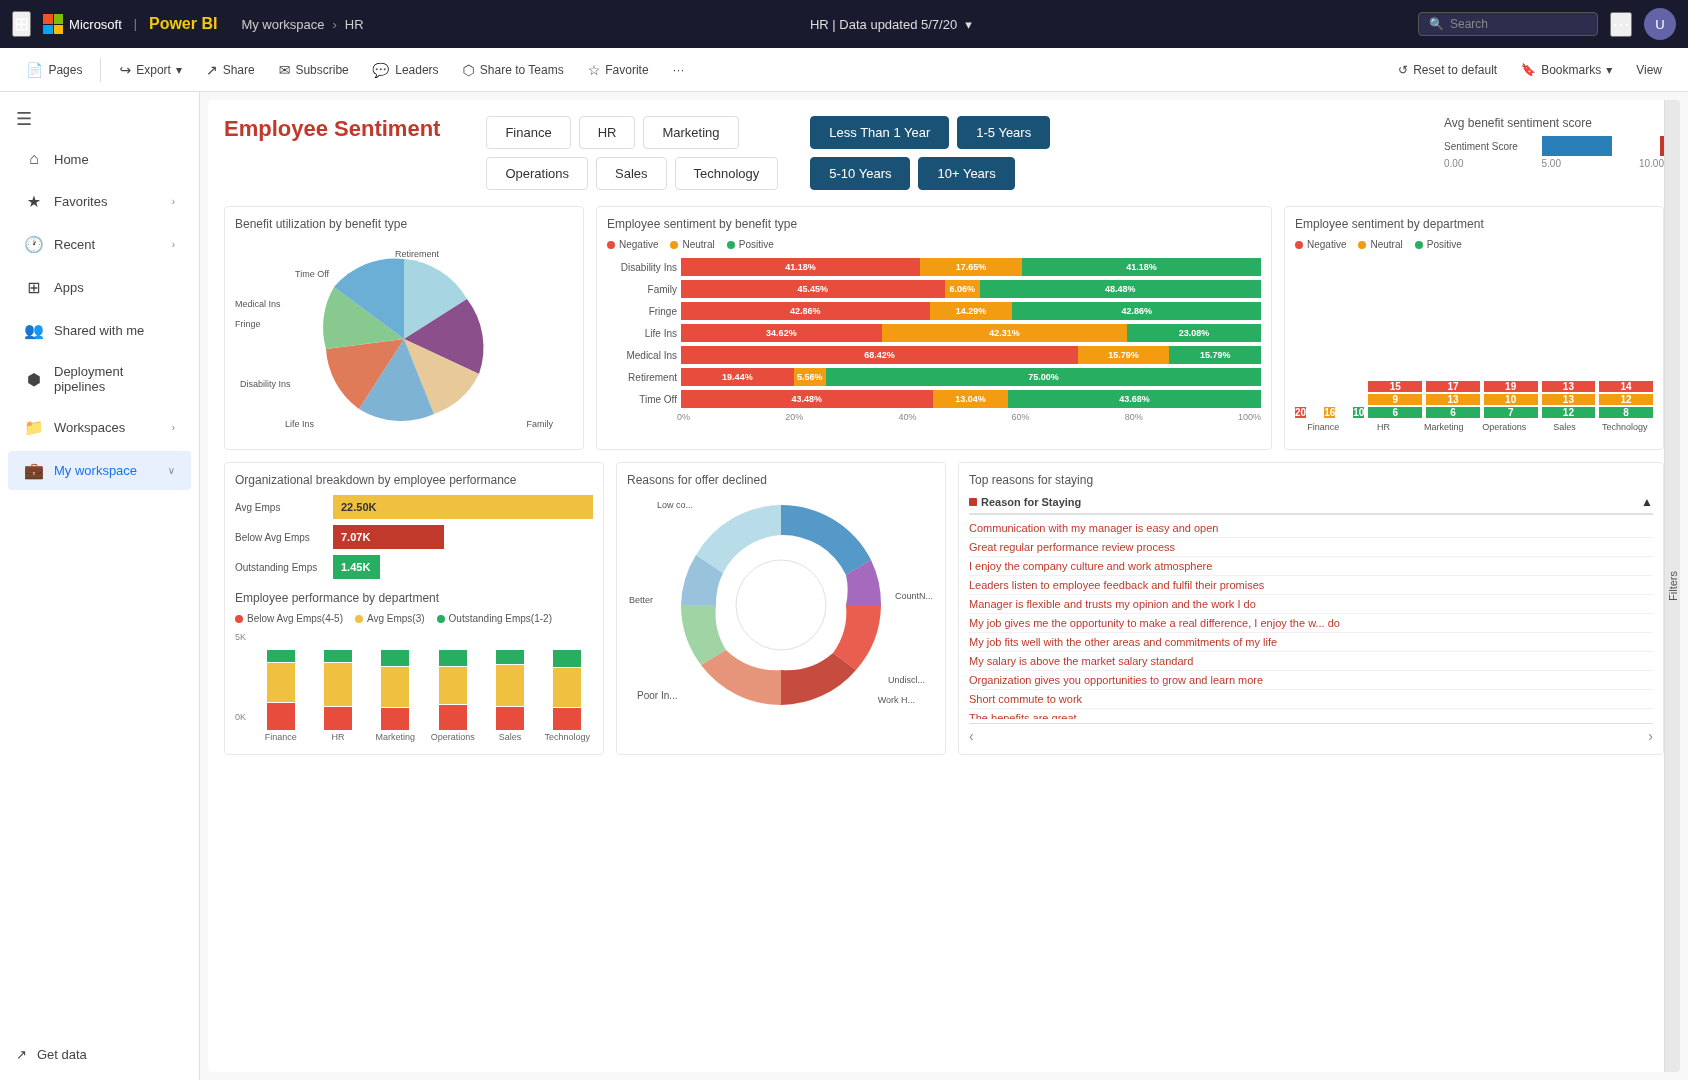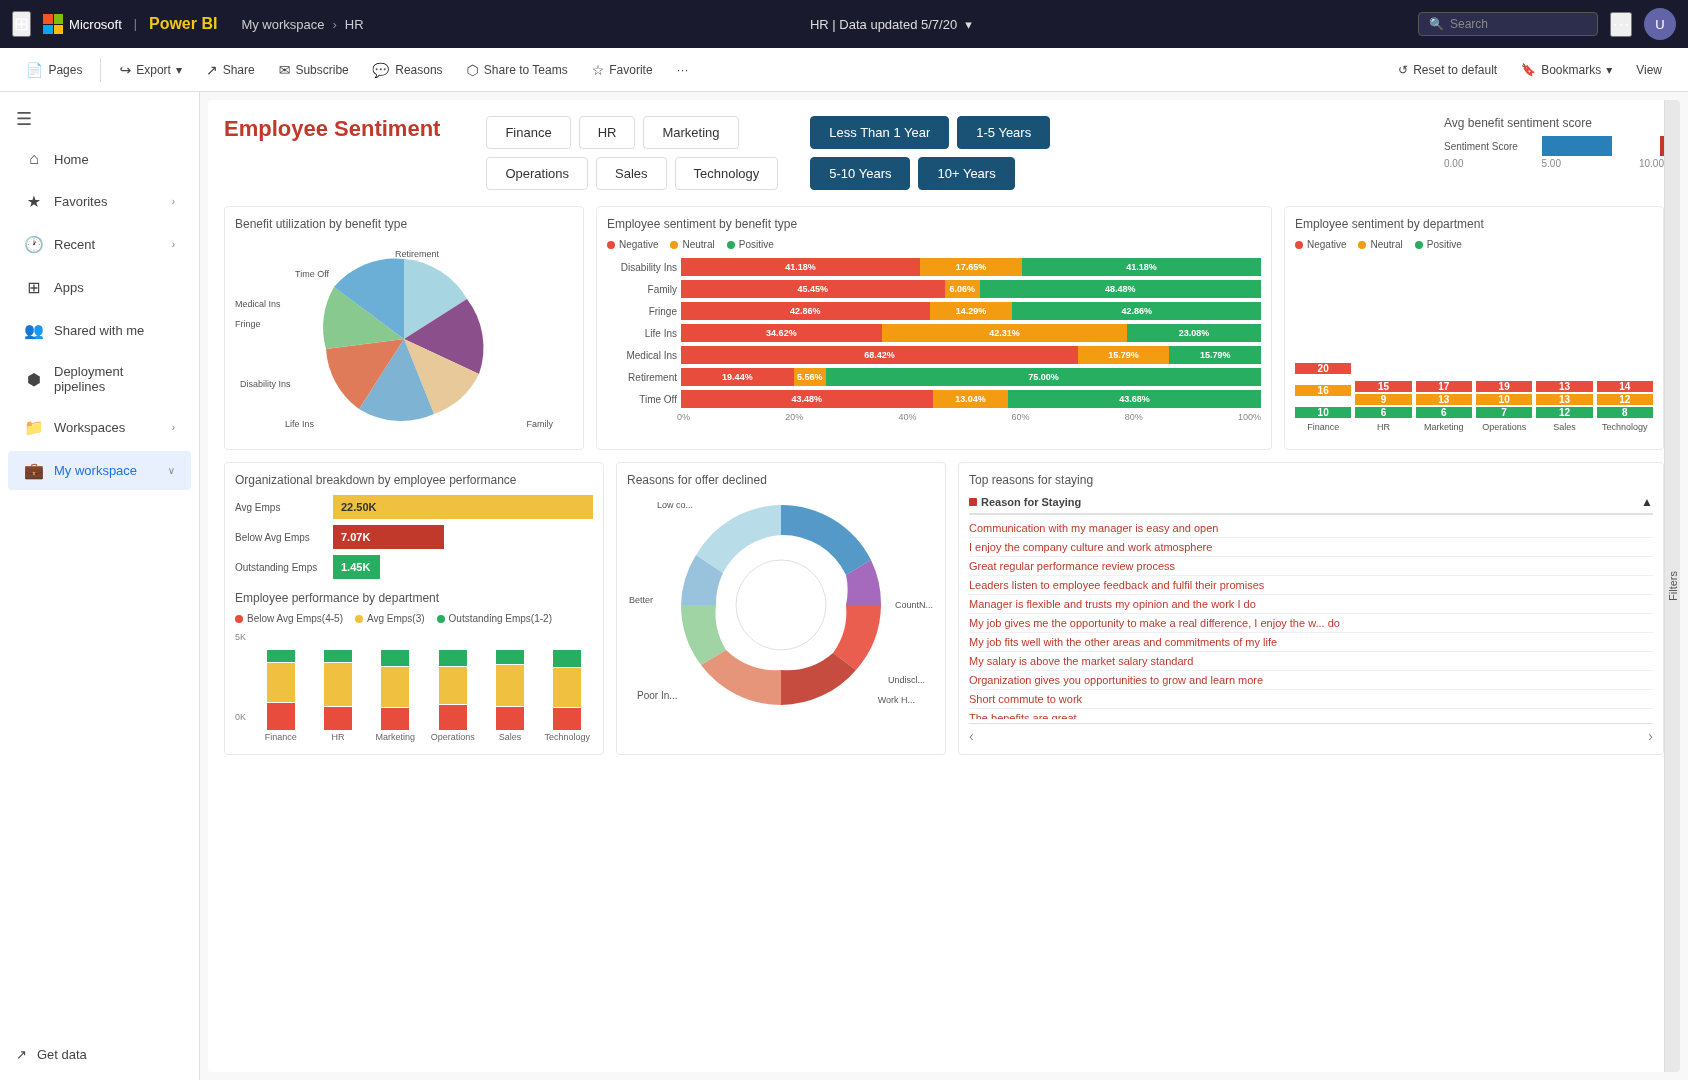--- a/index.html
+++ b/index.html
@@ -143,21 +143,21 @@
   <button class="toolbar-btn">
     <span class="toolbar-icon">↗</span>
     <span>Share</span>
   </button>
   <button class="toolbar-btn">
     <span class="toolbar-icon">✉</span>
     <span>Subscribe</span>
   </button>
   <button class="toolbar-btn">
     <span class="toolbar-icon">💬</span>
-    <span>Reasons</span>
+    <span>Leaders</span>
   </button>
   <button class="toolbar-btn">
     <span class="toolbar-icon">⬡</span>
     <span>Share to Teams</span>
   </button>
   <button class="toolbar-btn">
     <span class="toolbar-icon">☆</span>
     <span>Favorite</span>
   </button>
   <button class="toolbar-btn">
@@ -401,21 +401,21 @@
             <div class="legend-item">
               <div class="legend-dot" style="background:#f39c12;"></div>
               <span>Neutral</span>
             </div>
             <div class="legend-item">
               <div class="legend-dot" style="background:#27ae60;"></div>
               <span>Positive</span>
             </div>
           </div>
           <div id="mosaic-chart" style="display:flex; gap:4px; height:160px; align-items:flex-end;">
-              <div style="display: flex; flex-direction: column; flex: 1 1 0%; gap: 11px; align-items: stretch;">
+              <div style="display: flex; flex-direction: row; flex: 1 1 0%; gap: 18px; align-items: stretch;">
                 <div style="height: 43.4783%; background: rgb(231, 76, 60); display: flex; align-items: center; justify-content: center; font-size: 10px; color: white; font-weight: 600;">20</div>
                 <div style="height: 34.7826%; background: rgb(243, 156, 18); display: flex; align-items: center; justify-content: center; font-size: 10px; color: white; font-weight: 600;">16</div>
                 <div style="height: 21.7391%; background: rgb(39, 174, 96); display: flex; align-items: center; justify-content: center; font-size: 10px; color: white; font-weight: 600;">10</div>
               </div>
               <div style="display: flex; flex-direction: column; flex: 1 1 0%; gap: 2px; align-items: stretch;">
                 <div style="height: 50%; background: rgb(231, 76, 60); display: flex; align-items: center; justify-content: center; font-size: 10px; color: white; font-weight: 600;">15</div>
                 <div style="height: 30%; background: rgb(243, 156, 18); display: flex; align-items: center; justify-content: center; font-size: 10px; color: white; font-weight: 600;">9</div>
                 <div style="height: 20%; background: rgb(39, 174, 96); display: flex; align-items: center; justify-content: center; font-size: 10px; color: white; font-weight: 600;">6</div>
               </div>
               <div style="display: flex; flex-direction: column; flex: 1 1 0%; gap: 2px; align-items: stretch;">
@@ -564,38 +564,38 @@
 
               <circle cx="110" cy="110" r="50" fill="white"></circle>
 
               <circle cx="110" cy="110" r="45" fill="none" stroke="#e0e0e0" stroke-width="1"></circle>
             </svg>
 
             <div style="position:absolute; top:5px; left:30px; font-size:9px; color:#555;">Low co...</div>
             <div style="position:absolute; top:100px; left:2px; font-size:9px; color:#555;">Better</div>
             <div style="position:absolute; bottom:14px; left:10px; font-size:10px; color:#555;">Poor In...</div>
             <div style="position:absolute; bottom:10px; right:20px; font-size:9px; color:#555;">Work H...</div>
-            <div style="position:absolute; top:105px; right:2px; font-size:9px; color:#555;">CountN...</div>
+            <div style="position:absolute; top:96px; right:2px; font-size:9px; color:#555;">CountN...</div>
             <div style="position:absolute; bottom:30px; right:10px; font-size:9px; color:#555;">Undiscl...</div>
           </div>
         </div>
 
         <div class="bottom-card reasons-card">
           <div class="chart-title">Top reasons for staying</div>
           <div style="display:flex; justify-content:space-between; align-items:center; border-bottom: 2px solid #e0e0e0; padding-bottom:4px; margin-bottom:4px;">
             <div style="display:flex; align-items:center; gap:4px;">
               <span style="width:8px; height:8px; background:#c0392b; display:inline-block; border-radius:1px;"></span>
               <span style="font-size:11px; font-weight:600; color:#444;">Reason for Staying</span>
             </div>
             <span style="cursor:pointer; font-size:12px;">▲</span>
           </div>
           <div class="reasons-list" id="reasons-list">
               <div class="reason-item">Communication with my manager is easy and open</div>
+              <div class="reason-item">Great regular performance review process</div>
               <div class="reason-item">I enjoy the company culture and work atmosphere</div>
-              <div class="reason-item">Great regular performance review process</div>
               <div class="reason-item">Leaders listen to employee feedback and fulfil their promises</div>
               <div class="reason-item">Manager is flexible and trusts my opinion and the work I do</div>
               <div class="reason-item">My job gives me the opportunity to make a real difference, I enjoy the w... do</div>
               <div class="reason-item">My job fits well with the other areas and commitments of my life</div>
               <div class="reason-item">My salary is above the market salary standard</div>
               <div class="reason-item">Organization gives you opportunities to grow and learn more</div>
               <div class="reason-item">Short commute to work</div>
               <div class="reason-item">The benefits are great</div>
             </div>
           <div style="display:flex; justify-content:space-between; margin-top:4px; padding-top:4px; border-top:1px solid #e0e0e0;">

